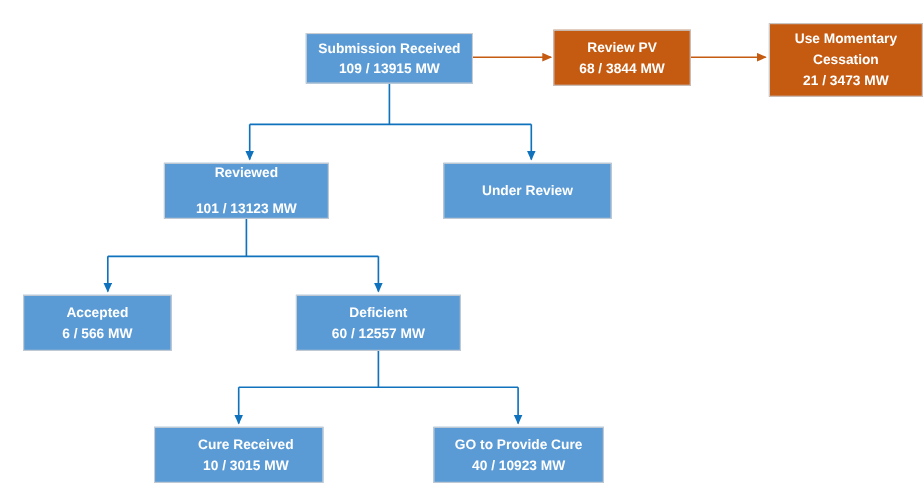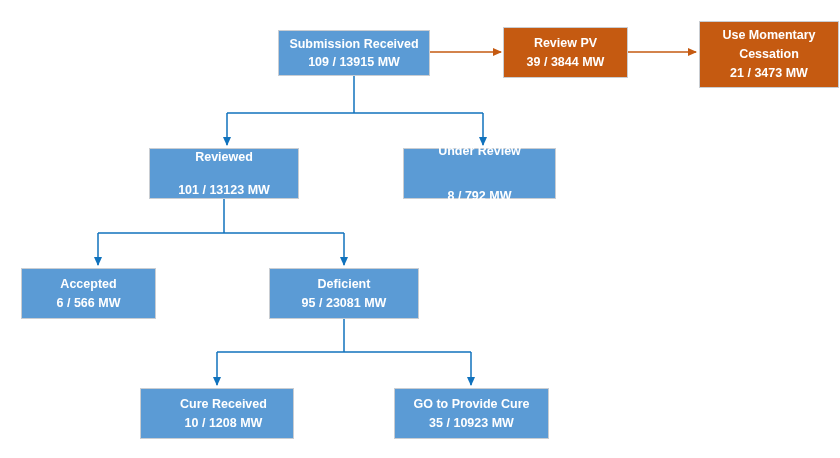--- a/index.html
+++ b/index.html
@@ -79,51 +79,50 @@
     <path class="edge-blue" d="M471,352 V385" marker-end="url(#arrB)"></path>
   </svg>
 
   <div class="node blue" id="n-submission">
     <div class="t">Submission Received</div>
     <div class="v">109 / 13915 MW</div>
   </div>
 
   <div class="node orange" id="n-solarpv">
     <div class="t">Review PV</div>
-    <div class="v">39 / 3844 MW</div>
+    <div class="v">68 / 3844 MW</div>
   </div>
 
   <div class="node orange" id="n-cessation">
     <div class="t">Use Momentary Cessation</div>
     <div class="v">21 / 3473 MW</div>
   </div>
 
   <div class="node blue" id="n-reviewed">
     <div class="t">Reviewed</div>
     <div class="v">101 / 13123 MW</div>
   </div>
 
   <div class="node blue" id="n-underreview">
     <div class="t">Under Review</div>
-    <div class="v">8 / 792 MW</div>
   </div>
 
   <div class="node blue" id="n-accepted">
     <div class="t">Accepted</div>
     <div class="v">6 / 566 MW</div>
   </div>
 
   <div class="node blue" id="n-deficient">
     <div class="t">Deficient</div>
-    <div class="v">95 / 23081 MW</div>
+    <div class="v">60 / 12557 MW</div>
   </div>
 
   <div class="node blue" id="n-cure">
     <div class="t">Cure Received</div>
-    <div class="v">10 / 1208 MW</div>
+    <div class="v">10 / 3015 MW</div>
   </div>
 
   <div class="node blue" id="n-gocure">
     <div class="t">GO to Provide Cure</div>
-    <div class="v">35 / 10923 MW</div>
+    <div class="v">40 / 10923 MW</div>
   </div>
 
 </div>
 
 </body></html>

